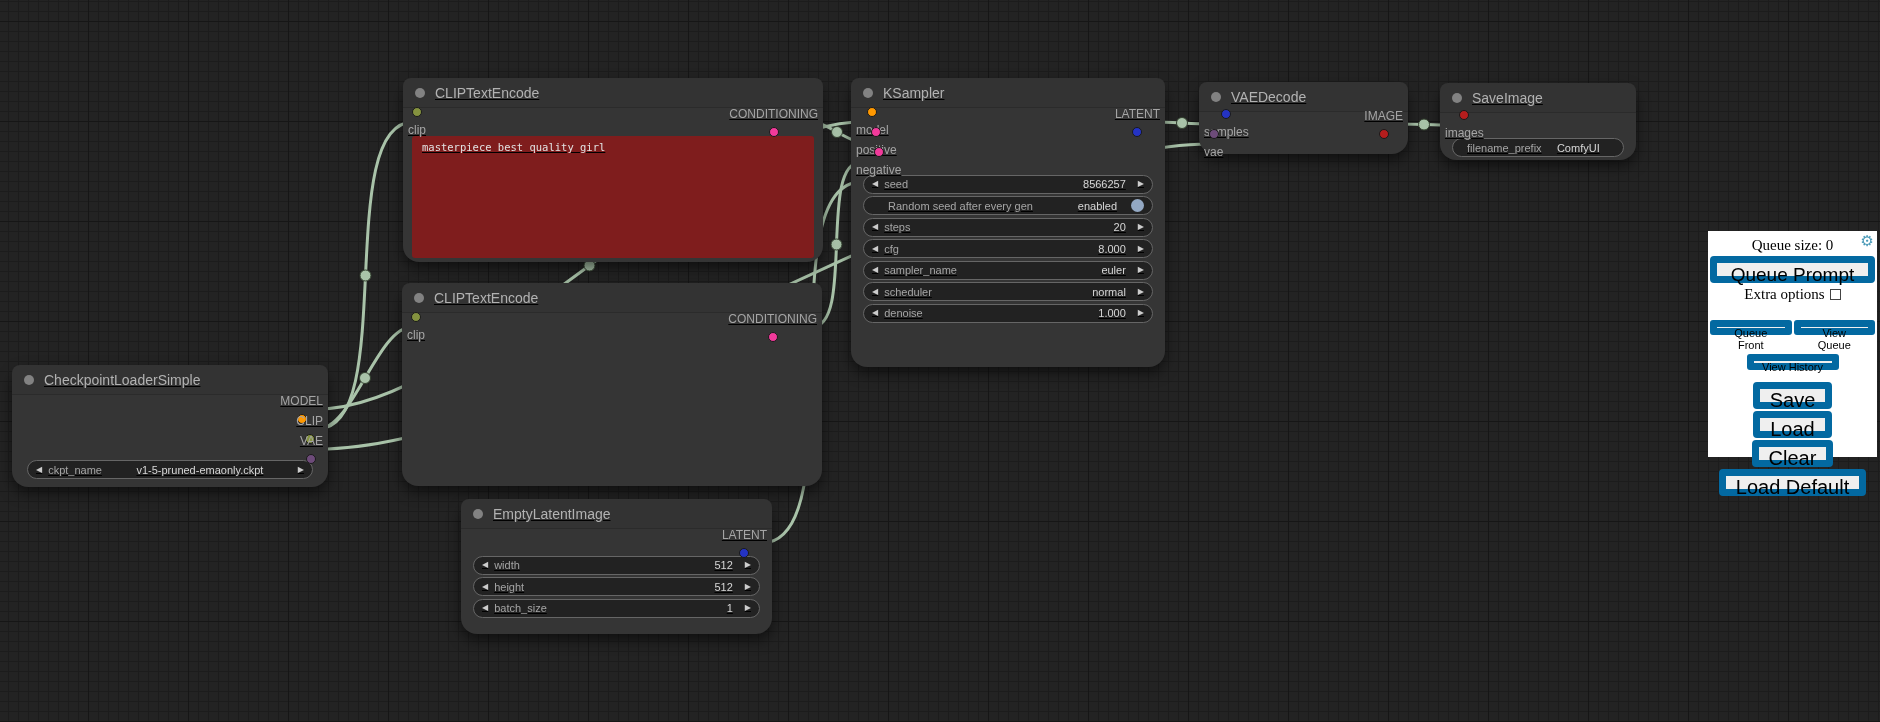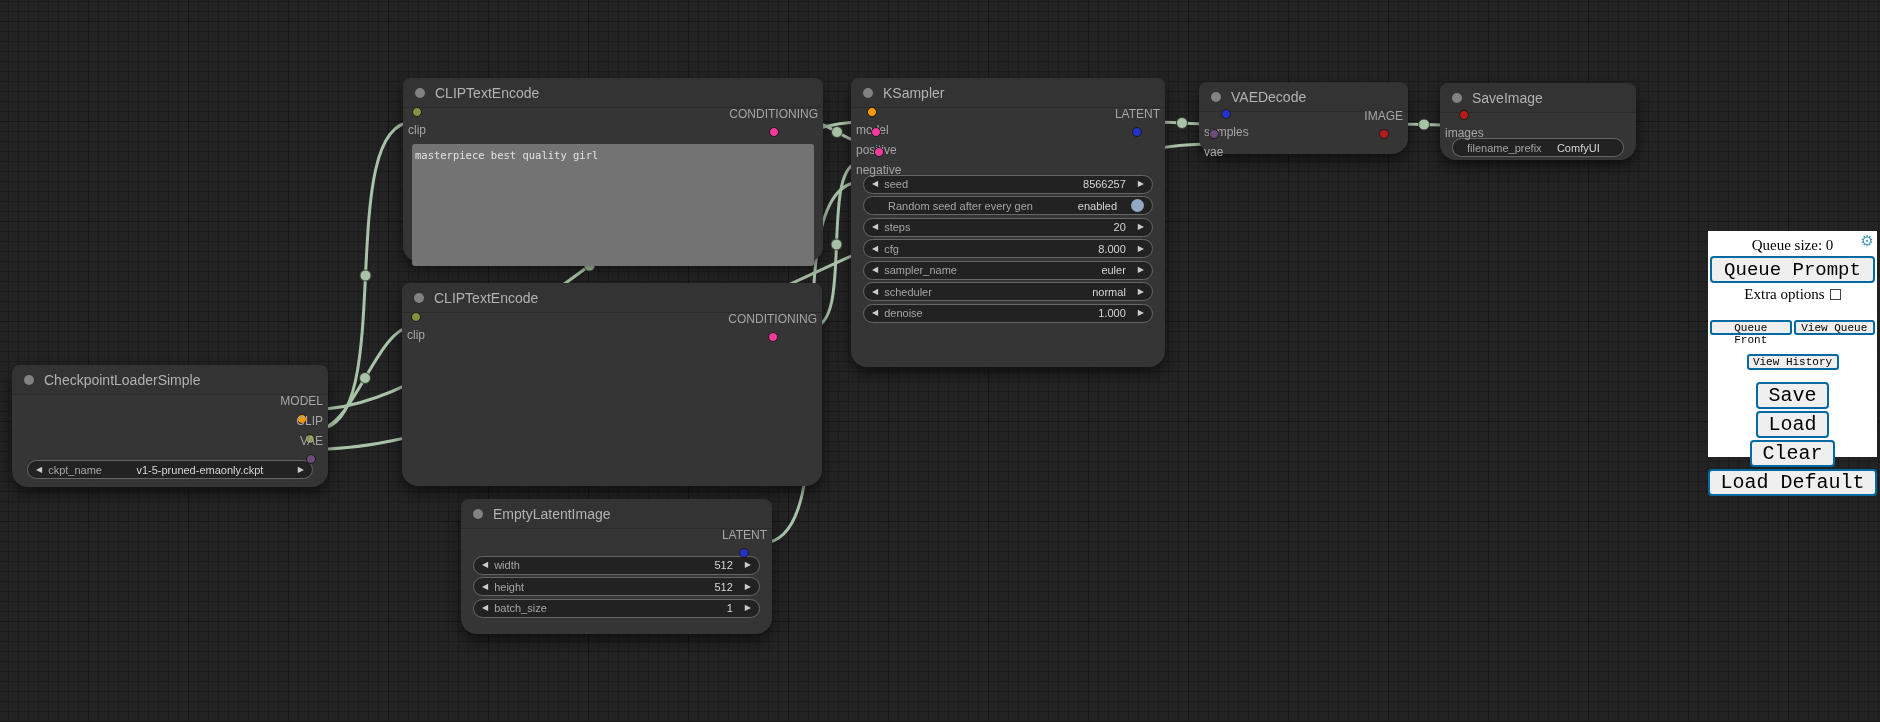--- a/index.html
+++ b/index.html
@@ -11,21 +11,21 @@
       linear-gradient(90deg, #161616 1px, transparent 1px),
       linear-gradient(#1c1c1c 1px, transparent 1px),
       linear-gradient(90deg, #1c1c1c 1px, transparent 1px);
     background-size:100px 100px,100px 100px,10px 10px,10px 10px;
     background-position:0 21px,88px 0,0 1px,8px 0;
     font-family:"Liberation Sans",sans-serif;
   }
   #wires{position:absolute;left:0;top:0;z-index:1;}
   .node{
     position:absolute;z-index:2;background:#353535;border-radius:16px;
-    box-shadow:0 6px 14px rgba(0,0,0,.55);box-sizing:border-box;
+    box-shadow:0 6px 14px rgba(0,0,0,.55);box-sizing:border-box;text-decoration:underline;
   }
   .ntitle{
     height:30px;display:flex;align-items:center;gap:10px;padding:0 12px;
     background:#333333;border-radius:8px 8px 0 0;border-bottom:1px solid #2b2b2b;
     color:#b2b2b2;font-size:14px;box-sizing:border-box;
   }
   .tdot{width:10px;height:10px;border-radius:50%;background:#828282;flex:none;}
   .spacer4{height:4px;} .spacer2{height:2px;}
   .prow{height:20px;display:flex;align-items:center;padding:0 5px;font-size:12px;color:#a5a5a5;}
   .prow.between{justify-content:space-between;}
@@ -35,34 +35,34 @@
   .widget{
     height:19px;margin:2.5px 12px;background:#222;border:1px solid #666;border-radius:10px;
     display:flex;align-items:center;padding:0 8px;font-size:11px;gap:6px;box-sizing:border-box;
   }
   .w-arrow{color:#cccccc;font-size:8px;flex:none;line-height:1;}
   .w-label{color:#a5a5a5;white-space:nowrap;}
   .w-value{flex:1;text-align:right;color:#d6d6d6;padding-right:6px;white-space:nowrap;}
   .w-center{flex:1;text-align:center;color:#d6d6d6;white-space:nowrap;}
   .toggle{width:13px;height:13px;border-radius:50%;flex:none;margin-left:2px;}
   .prompt{
-    margin:12px 9px 0;background:#737373;border-radius:3px;padding:5px 3px;
+    margin:4px 9px 0;background:#7f1d1d;border-radius:3px;padding:5px 10px;
     font-family:"DejaVu Sans Mono",monospace;font-size:10.5px;color:#e2e2e2;
     white-space:pre-wrap;box-sizing:border-box;line-height:1.25;
   }
   
   .qpanel{
     position:absolute;left:1708px;top:231px;width:169px;height:226px;background:#ffffff;
     z-index:3;display:flex;flex-direction:column;align-items:center;
     font-family:"Liberation Serif",serif;color:#000;
   }
   .qhead{position:relative;width:100%;text-align:center;font-size:15px;padding-top:6px;box-sizing:border-box;}
   .qgear{position:absolute;right:3px;top:1px;color:#4a9ab8;font-size:15px;font-family:"DejaVu Sans",sans-serif;cursor:pointer;}
   .qbtn{
-    font-family:Liberation Mono, monospace;background:#efefef;border:2px solid #0369a1;
+    font-family:Liberation Sans, sans-serif;background:#efefef;border:7px solid #0369a1;
     border-radius:4px;color:#000;display:block;box-sizing:border-box;cursor:pointer;
   }
   .qprompt{width:165px;height:27px;font-size:19px;margin-top:2px;}
   .qextra{font-size:15px;margin:3px 0 2px;display:flex;align-items:center;gap:5px;height:16px;}
   .qcheck{width:11px;height:11px;border:1px solid #444;background:#fff;display:inline-block;box-sizing:border-box;}
   .qrow{display:flex;width:100%;gap:2px;padding:16px 2px;box-sizing:border-box;}
   .qsmall{font-size:11px;height:15px;border-radius:3px;padding:0 4px;}
   .qrow .qsmall{flex:1;}
   .qvh{width:92px;height:16px;margin-top:3px;}
   .qbig{height:27px;font-size:20px;padding:0 10px;margin-top:2px;}

